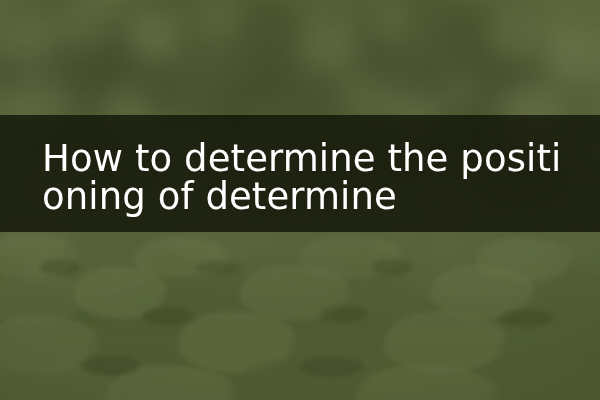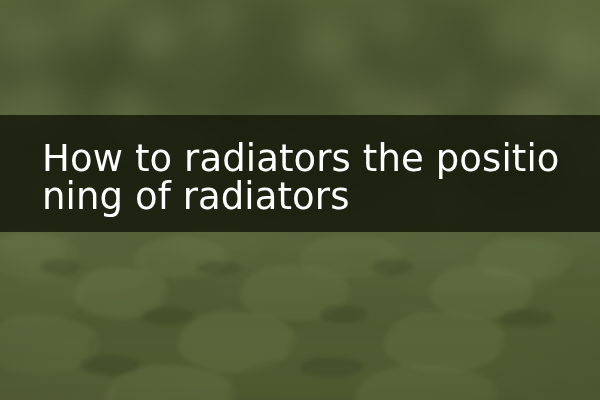--- a/index.html
+++ b/index.html
@@ -210,16 +210,16 @@
     <div class="rock" style="left:320px; top:90px;  width:48px;  height:18px; background:rgba(54,62,34,.40);"></div>
     <div class="rock" style="left:500px; top:94px;  width:54px;  height:18px; background:rgba(54,62,34,.42);"></div>
     <div class="rock" style="left:80px;  top:140px; width:60px;  height:20px; background:rgba(50,58,32,.40);"></div>
     <div class="rock" style="left:300px; top:142px; width:64px;  height:20px; background:rgba(50,58,32,.40);"></div>
   </div>
 
   <div class="photo-layer" id="bg-cast"></div>
   <div class="photo-layer" id="bg-vignette"></div>
 
   <div id="caption-band" style="top:115px; height:117px;">
-    <div id="caption-title" style="top: 25px; color: rgb(255, 255, 255);">How to radiators the positioning of radiators</div>
+    <div id="caption-title" style="top: 25px; color: rgb(255, 255, 255);">How to determine the positioning of determine</div>
   </div>
 
 </div>
 
 </body></html>

